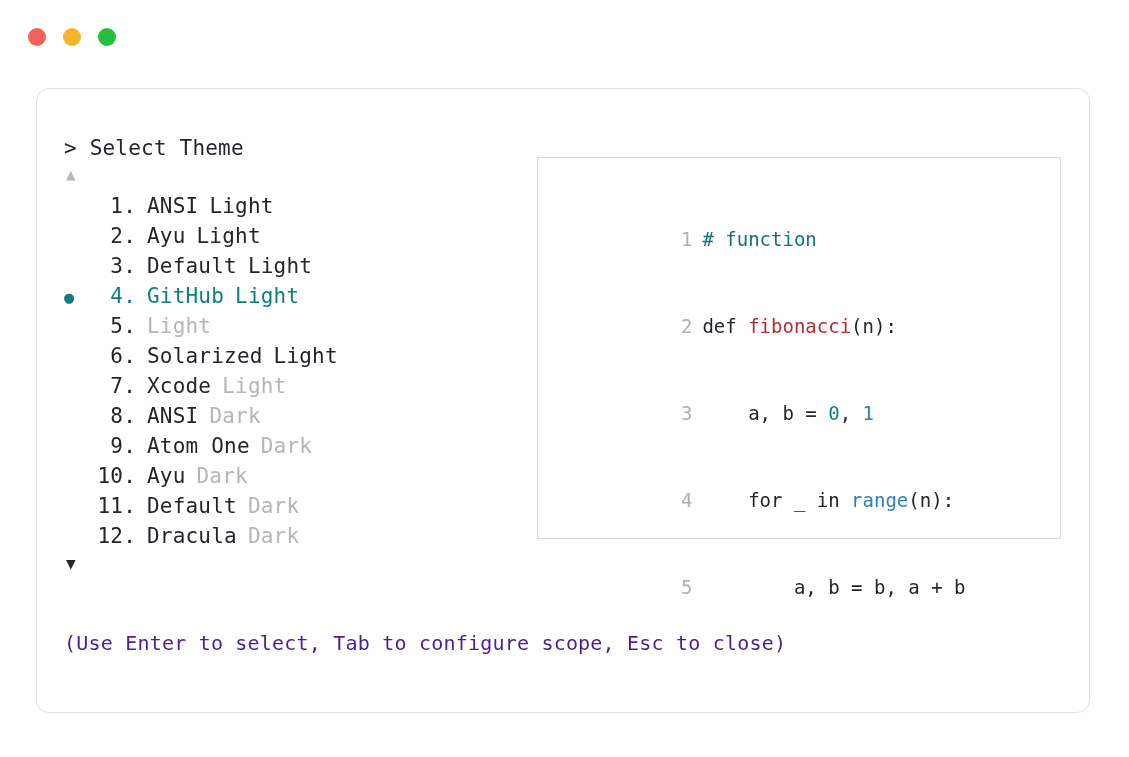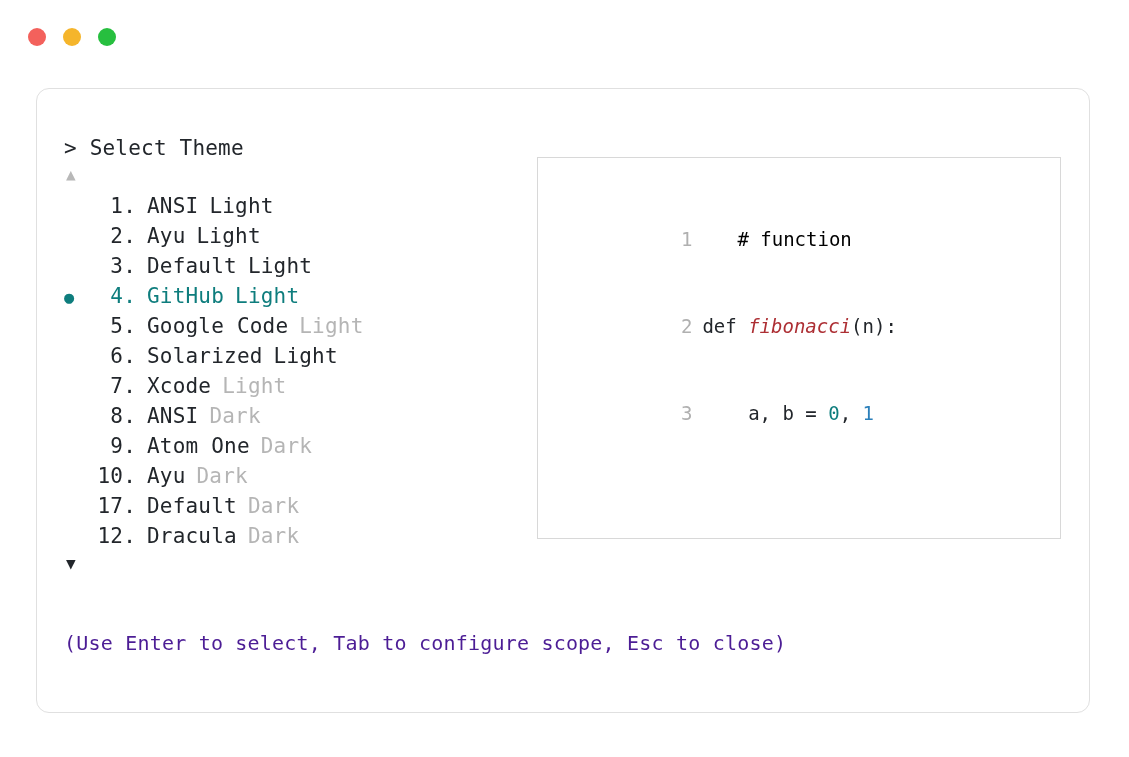--- a/index.html
+++ b/index.html
@@ -141,23 +141,23 @@
     color: #22262b;
   }
   .gutter {
     color: #b0b0b0;
     display: inline-block;
     width: 20px;
     text-align: right;
   }
   .code-body { padding-left: 10px; }
 
-  .tok-comment { color: #000000; margin-left: 35px; }
+  .tok-comment { color: #0f766e; }
   .tok-kw      { color: #22262b; }
-  .tok-fn      { color: #ad2f34; font-style: italic; }
+  .tok-fn      { color: #ad2f34; }
   .tok-fn2     { color: #2b7fba; }
   .tok-num-t   { color: #0e7d7d; }
   .tok-num-b   { color: #2b7fba; }
   .tok-plain   { color: #22262b; }
 
   .code-gap { height: 29px; }
 
   
   .hint {
     position: absolute;
@@ -214,21 +214,20 @@
         <div class="theme-row selected">
           <span class="bullet-cell">●</span>
           <span class="num-cell">4.</span>
           <span class="name-cell">GitHub</span>
           <span class="name-cell suffix">Light</span>
         </div>
 
         <div class="theme-row">
           <span class="bullet-cell"></span>
           <span class="num-cell">5.</span>
-          <span class="name-cell">Google Code</span>
           <span class="name-cell suffix dim">Light</span>
         </div>
 
         <div class="theme-row">
           <span class="bullet-cell"></span>
           <span class="num-cell">6.</span>
           <span class="name-cell">Solarized</span>
           <span class="name-cell suffix">Light</span>
         </div>
 
@@ -255,21 +254,21 @@
 
         <div class="theme-row">
           <span class="bullet-cell"></span>
           <span class="num-cell">10.</span>
           <span class="name-cell">Ayu</span>
           <span class="name-cell suffix dim">Dark</span>
         </div>
 
         <div class="theme-row">
           <span class="bullet-cell"></span>
-          <span class="num-cell">17.</span>
+          <span class="num-cell">11.</span>
           <span class="name-cell">Default</span>
           <span class="name-cell suffix dim">Dark</span>
         </div>
 
         <div class="theme-row">
           <span class="bullet-cell"></span>
           <span class="num-cell">12.</span>
           <span class="name-cell">Dracula</span>
           <span class="name-cell suffix dim">Dark</span>
         </div>
@@ -288,21 +287,27 @@
         </div>
 
         <div class="code-line">
           <span class="gutter">2</span><span class="code-body"><span class="tok-kw">def </span><span class="tok-fn">fibonacci</span><span class="tok-plain">(n):</span></span>
         </div>
 
         <div class="code-line">
           <span class="gutter">3</span><span class="code-body"><span class="tok-plain">    a, b = </span><span class="tok-num-t">0</span><span class="tok-plain">, </span><span class="tok-num-b">1</span></span>
         </div>
 
-
+        <div class="code-line">
+          <span class="gutter">4</span><span class="code-body"><span class="tok-plain">    for _ in </span><span class="tok-fn2">range</span><span class="tok-plain">(n):</span></span>
+        </div>
+
+        <div class="code-line">
+          <span class="gutter">5</span><span class="code-body"><span class="tok-plain">        a, b = b, a + b</span></span>
+        </div>
 
 
         <div class="code-gap"></div>
 
       </div>
     </div>
 
     <div class="hint">(Use Enter to select, Tab to configure scope, Esc to close)</div>
 
   </div>

